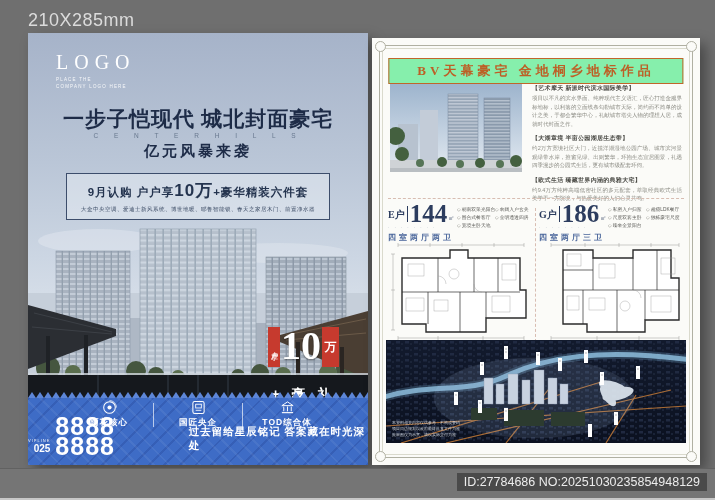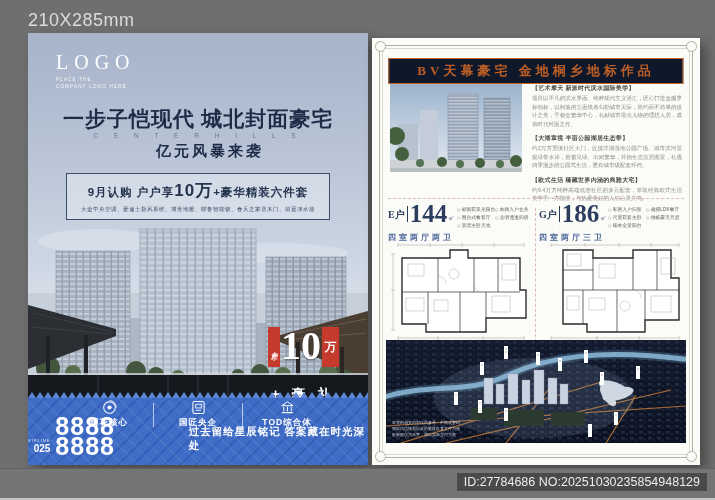--- a/index.html
+++ b/index.html
@@ -11,21 +11,21 @@
   .poster{position:absolute;left:28px;top:33px;width:340px;height:432px;overflow:hidden;
     background:linear-gradient(180deg,#a6b3c9 0%,#bac6d7 30%,#ccd6e3 52%,#dde4ec 70%);
     box-shadow:6px 6px 12px rgba(0,0,0,.35);}
   .logo-block{position:absolute;left:28px;top:18px;color:#fff;}
   .logo-text{font-family:"Liberation Serif",serif;font-size:20px;letter-spacing:6px;}
   .logo-sub{font-size:4.5px;letter-spacing:1.2px;opacity:.9;margin-top:3px;line-height:1.5;}
   .headline{position:absolute;top:72px;width:100%;text-align:center;font-family:"Liberation Serif",serif;
     font-weight:bold;font-size:21px;color:#1d2b47;letter-spacing:1px;}
   .subhead-en{position:absolute;top:99px;width:100%;text-align:center;font-size:6.5px;letter-spacing:7px;color:#68788f;}
   .slogan{position:absolute;top:109px;width:100%;text-align:center;font-family:"Liberation Serif",serif;
-    font-weight:bold;font-size:15px;color:#1d2b47;letter-spacing:3px;padding-left:12px;}
+    font-weight:bold;font-size:15px;color:#1d2b47;letter-spacing:3px;}
   .offer-box{position:absolute;left:38px;right:38px;top:140px;border:1px solid #3c4d6b;
     background:rgba(250,252,255,.35);text-align:center;padding:5px 4px 6px;}
   .offer-title{font-family:Liberation Sans, sans-serif;font-weight:bold;font-size:11.5px;color:#24344f;letter-spacing:1px;}
   .offer-title .big{font-size:17px;}
   .offer-details{font-size:5.5px;color:#3a4a63;margin-top:4px;letter-spacing:.5px;}
   .photo{position:absolute;left:0;top:190px;width:340px;height:175px;}
   .badge{position:absolute;left:240px;top:294px;color:#fff;text-shadow:0 1px 2px rgba(0,0,0,.5);}
   .badge-row{display:flex;align-items:stretch;height:40px;}
   .badge-vert{width:12px;background:#c63a2e;color:#fff;writing-mode:vertical-rl;text-orientation:upright;
     font-size:7px;letter-spacing:1px;display:flex;align-items:center;justify-content:center;text-shadow:none;}
@@ -50,21 +50,21 @@
   .phone-num{font-size:25px;font-weight:bold;letter-spacing:1px;line-height:.8;}
   .tagline{font-size:10.5px;font-weight:bold;letter-spacing:1px;margin-left:12px;padding-bottom:3px;}
 
   
   .flyer{position:absolute;left:372px;top:38px;width:328px;height:427px;background:#fbfbf8;
     box-shadow:6px 6px 12px rgba(0,0,0,.35);overflow:hidden;}
   .frame-outer{position:absolute;inset:7px;border:1px solid #b0b0a2;pointer-events:none;}
   .frame-inner{position:absolute;inset:10px;border:1px solid #dadacd;pointer-events:none;}
   .notch{position:absolute;width:9px;height:9px;background:#fbfbf8;border:1px solid #b0b0a2;border-radius:50%;}
   .fl-header{position:absolute;top:20px;left:50%;transform:translateX(-50%);border:1px solid #c0662a;
-    background:#0f172a;padding:3px 28px;white-space:nowrap;font-family:"Liberation Serif",serif;font-weight:bold;
+    background:#86efac;padding:3px 28px;white-space:nowrap;font-family:"Liberation Serif",serif;font-weight:bold;
     font-size:13px;letter-spacing:4px;color:#bd5f26;}
   .fl-img{position:absolute;left:18px;top:46px;width:132px;height:88px;}
   .fl-text{position:absolute;left:160px;top:46px;width:150px;}
   .fl-sec{margin-bottom:6px;}
   .fl-sec-title{font-size:6px;font-weight:bold;color:#4a4a45;letter-spacing:.3px;}
   .fl-sec-body{font-size:5.5px;color:#8b8b83;line-height:1.55;text-align:justify;margin-top:1px;}
   .dash-h{position:absolute;left:16px;right:16px;top:160px;border-top:1px dashed #d8bdb2;}
   .units{position:absolute;left:16px;right:16px;top:166px;height:138px;display:flex;}
   .unit{width:146px;position:relative;}
   .unit + .dash-v{width:1px;border-left:1px dashed #d8bdb2;margin:4px 2px 0 2px;}

